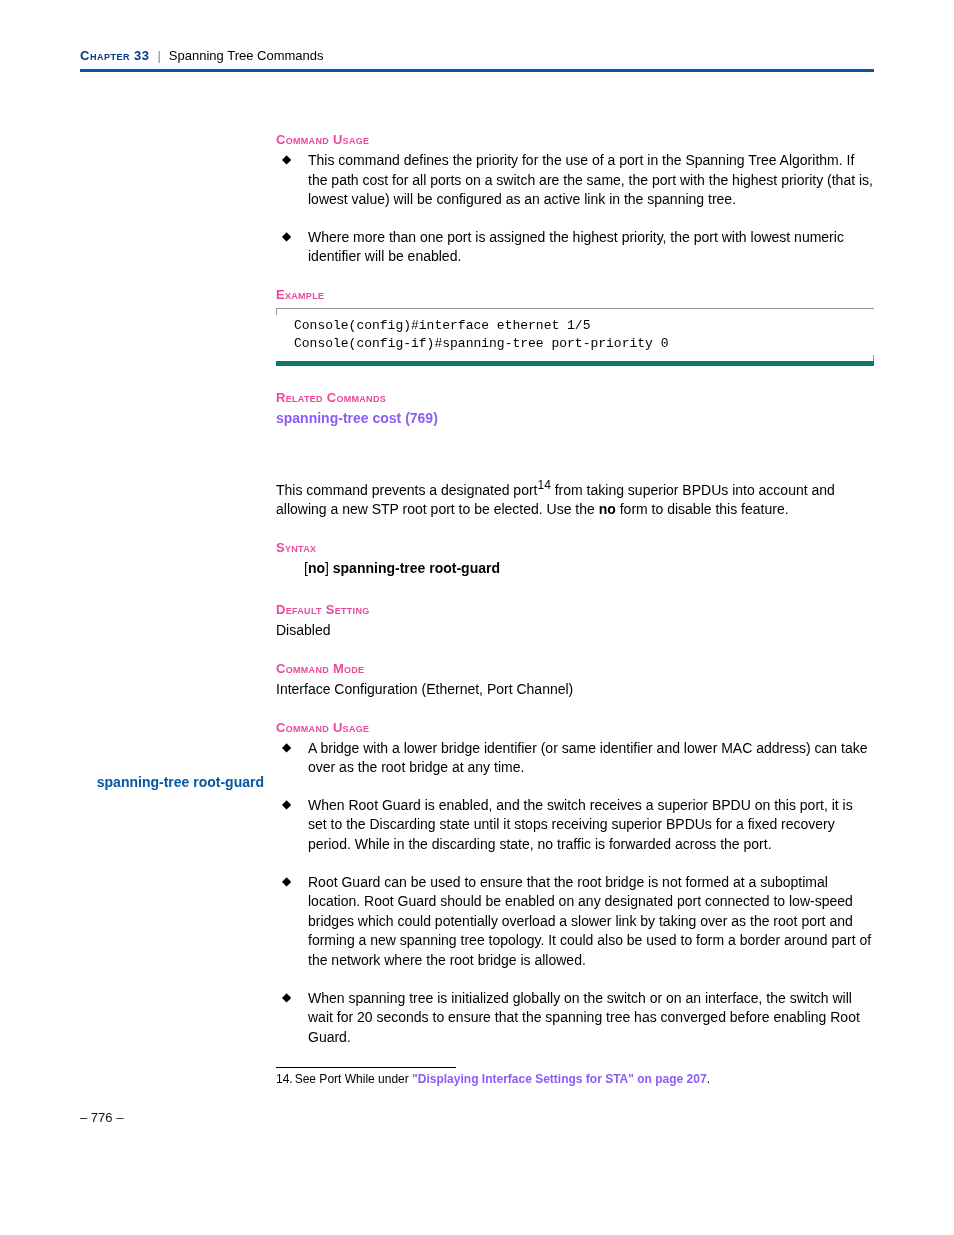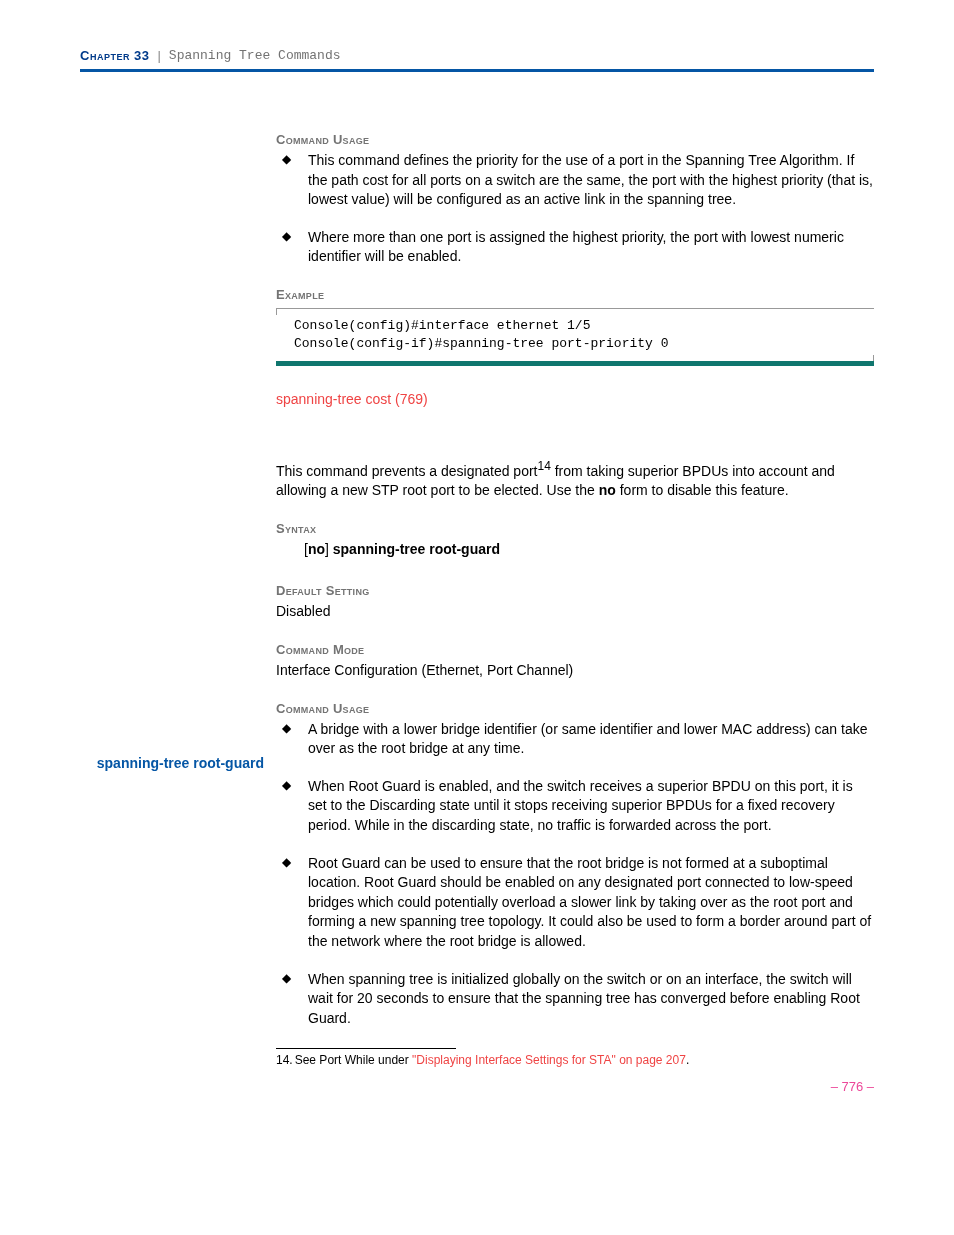--- a/index.html
+++ b/index.html
@@ -24,22 +24,21 @@
     color: #003a8a;
     font-weight: bold;
     font-variant: small-caps;
     letter-spacing: 0.5px;
   }
   .chapter-sep {
     color: #888;
     margin: 0 8px;
   }
   .chapter-title {
-    color: #737373;
-    font-family: Liberation Mono, monospace;
+    color: #000000;
   }
   .hr {
     border: none;
     border-top: 3px solid #0556a5;
     margin: 0 0 60px 0;
   }
   .content {
     margin-left: 196px;
   }
   .two-col {
@@ -55,21 +54,21 @@
     color: #0556a5;
     font-weight: bold;
     font-size: 14px;
     line-height: 1.35;
     font-family: Arial, Helvetica, sans-serif;
   }
   .main-col {
     flex: 1;
   }
   .section-heading {
-    color: #737373;
+    color: #ec4899;
     font-weight: bold;
     font-variant: small-caps;
     font-size: 13px;
     letter-spacing: 0.3px;
     margin: 0 0 4px 0;
     font-family: Arial, Helvetica, sans-serif;
   }
   ul.bullets {
     list-style: none;
     padding: 0;
@@ -112,21 +111,22 @@
   .code-box::after {
     content: "";
     position: absolute;
     right: 0;
     bottom: 0;
     width: 6px;
     height: 6px;
     border-right: 1px solid #999;
   }
   .link {
-    color: #ef4444;
+    color: #8b5cf6;
+    font-weight: bold;
   }
   .para {
     line-height: 1.4;
     margin: 0 0 20px 0;
   }
   .syntax-line {
     margin: 4px 0 24px 28px;
     line-height: 1.4;
   }
   .simple-para {
@@ -144,24 +144,24 @@
   }
   .footnote {
     font-size: 12px;
     line-height: 1.3;
     font-family: Arial, Helvetica, sans-serif;
   }
   .footnote-num {
     margin-right: 2px;
   }
   .page-num {
-    text-align: right;
-    margin-top: 10px;
-    font-size: 13px;
-    color: #ec4899;
+    text-align: left;
+    margin-top: 22px;
+    font-size: 13px;
+    color: #0f172a;
     font-family: Arial, Helvetica, sans-serif;
   }
 </style>
 </head>
 <body>
 
 <div class="page">
 
   <div class="header-line">
     <span class="chapter-label">Chapter 33</span>
@@ -174,20 +174,21 @@
     <div class="section-heading">Command Usage</div>
     <ul class="bullets">
       <li>This command defines the priority for the use of a port in the Spanning Tree Algorithm. If the path cost for all ports on a switch are the same, the port with the highest priority (that is, lowest value) will be configured as an active link in the spanning tree.</li>
       <li>Where more than one port is assigned the highest priority, the port with lowest numeric identifier will be enabled.</li>
     </ul>
 
     <div class="section-heading">Example</div>
     <div class="code-box">Console(config)#interface ethernet 1/5
 Console(config-if)#spanning-tree port-priority 0</div>
 
+    <div class="section-heading">Related Commands</div>
     <div class="para"><span class="link">spanning-tree cost (769)</span></div>
   </div>
 
   <div class="two-col">
     <div class="sidebar-label">spanning-tree root-guard</div>
     <div class="main-col">
       <p class="para">
         <span>This command prevents a designated port</span><sup>14</sup><span> from taking superior BPDUs into account and allowing a new STP root port to be elected. Use the </span><b>no</b><span> form to disable this feature.</span>
       </p>
 

